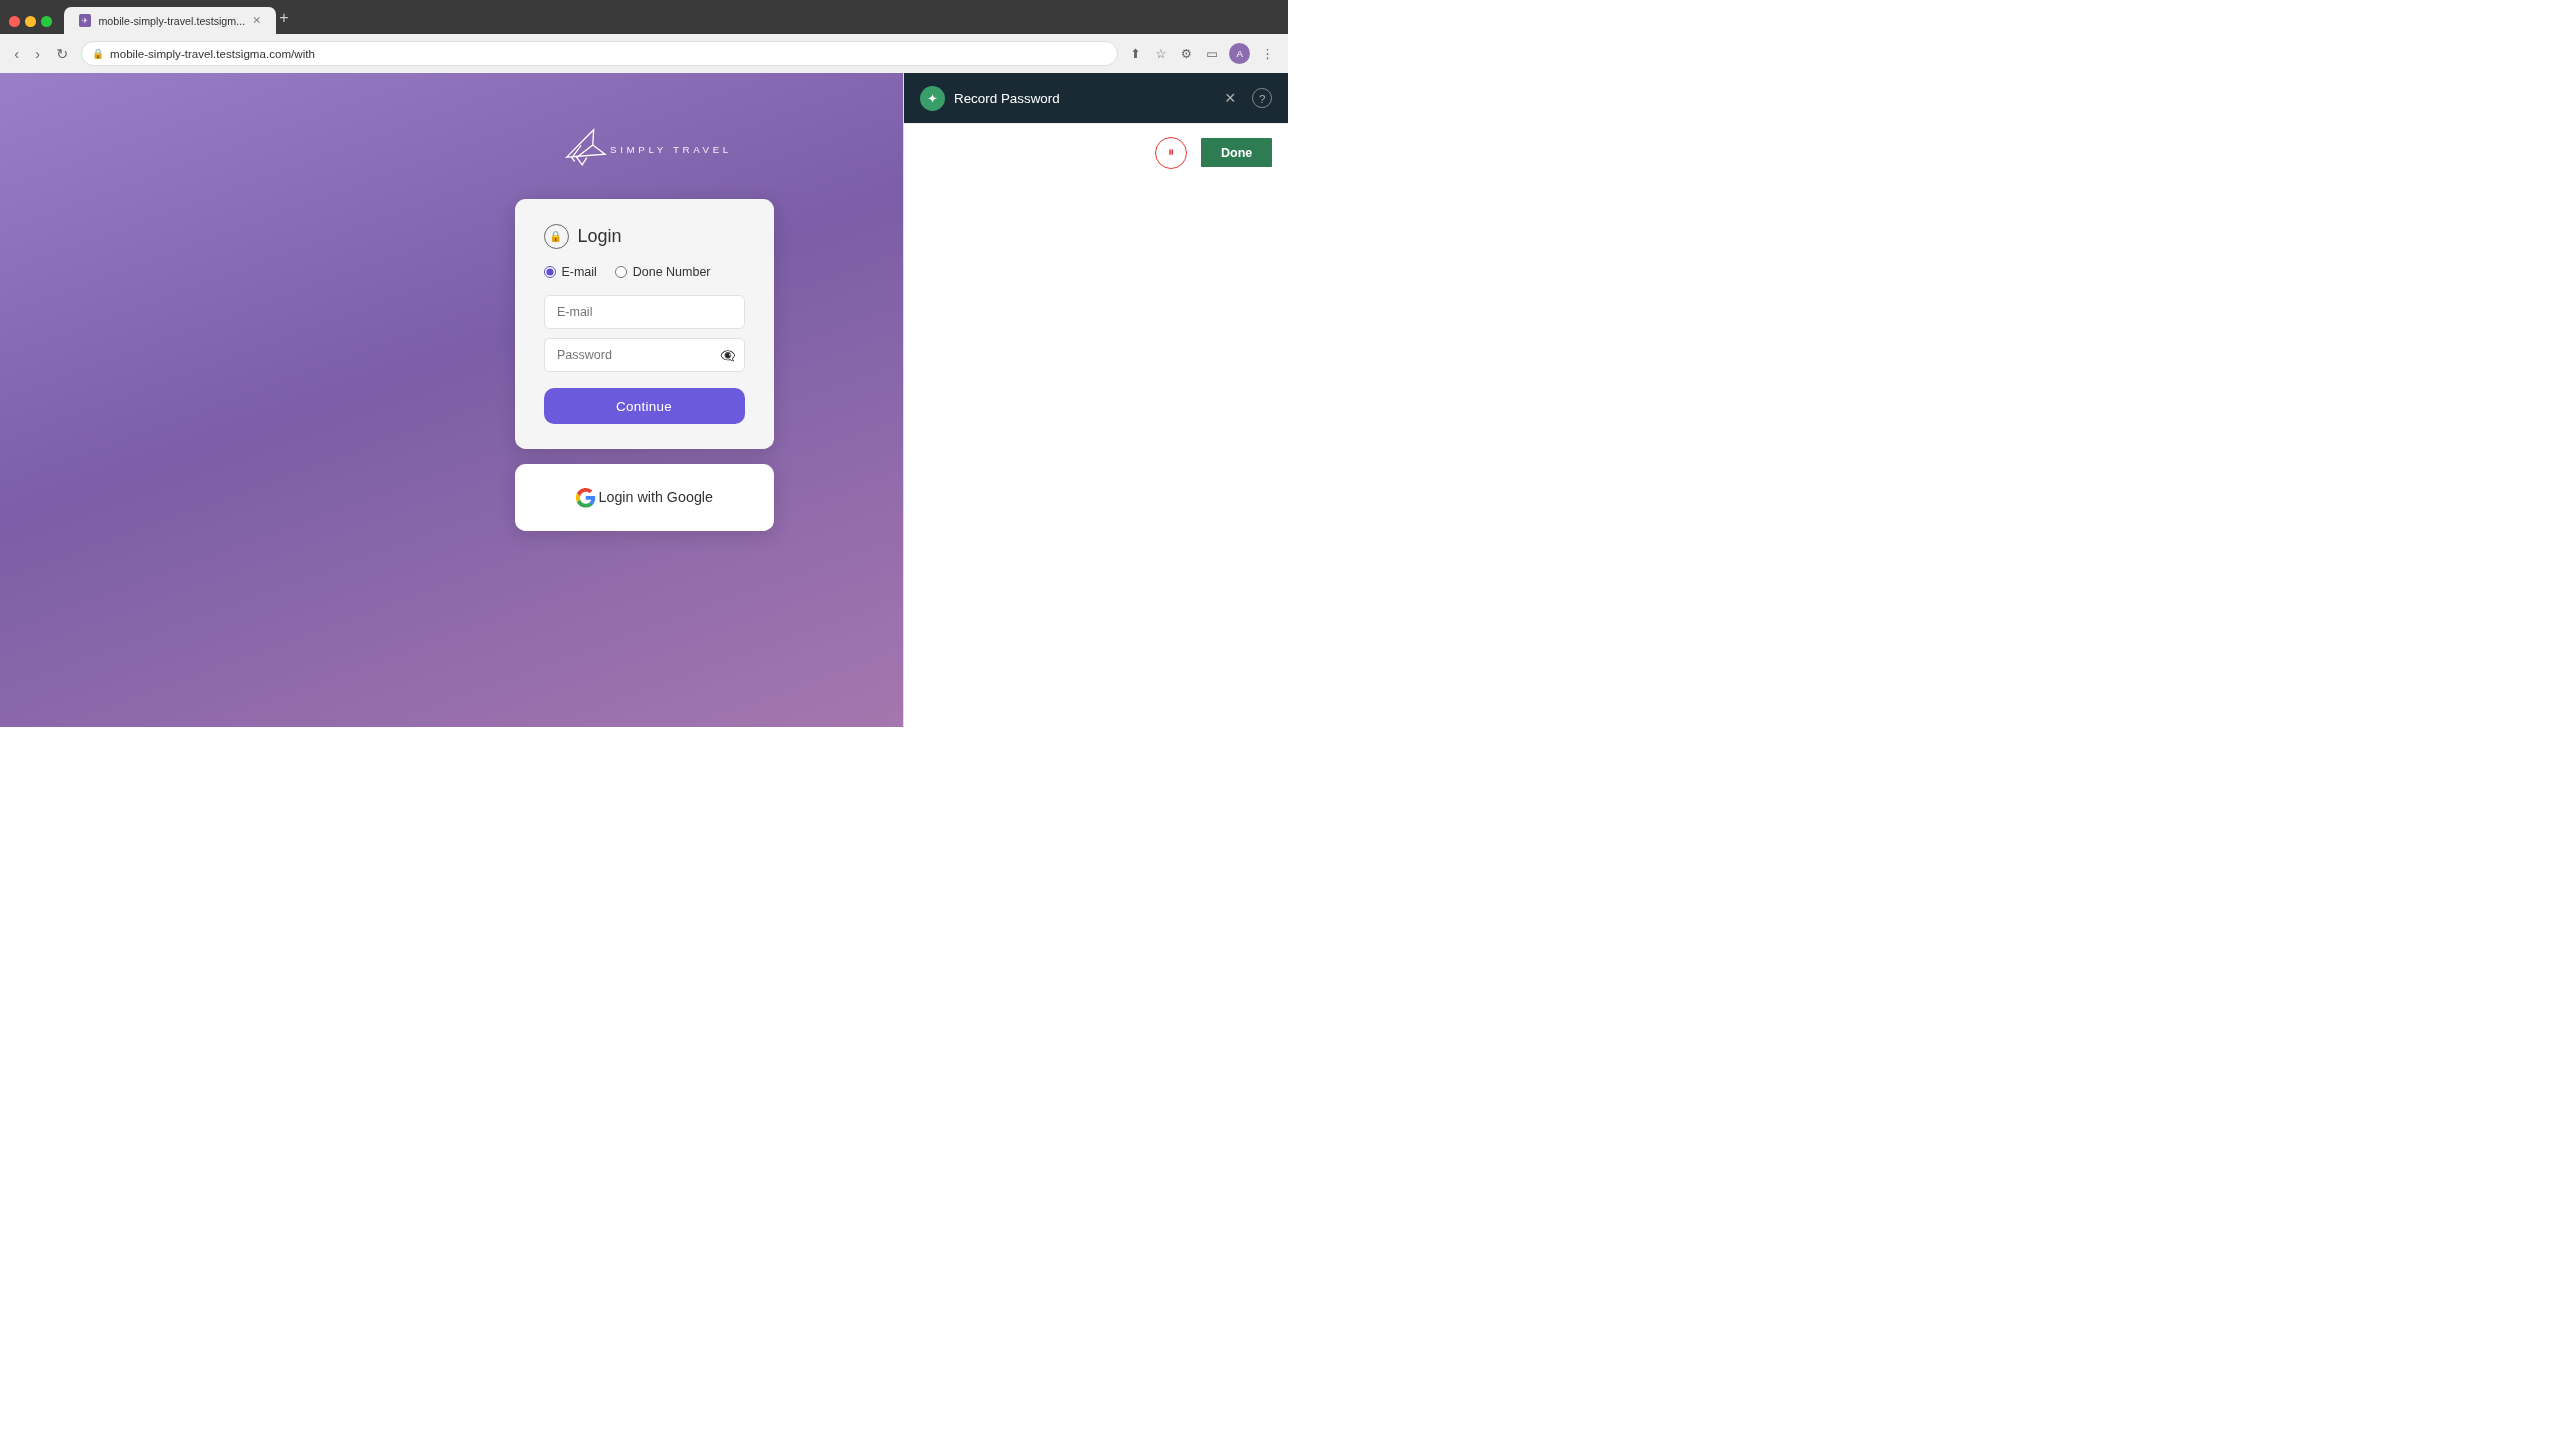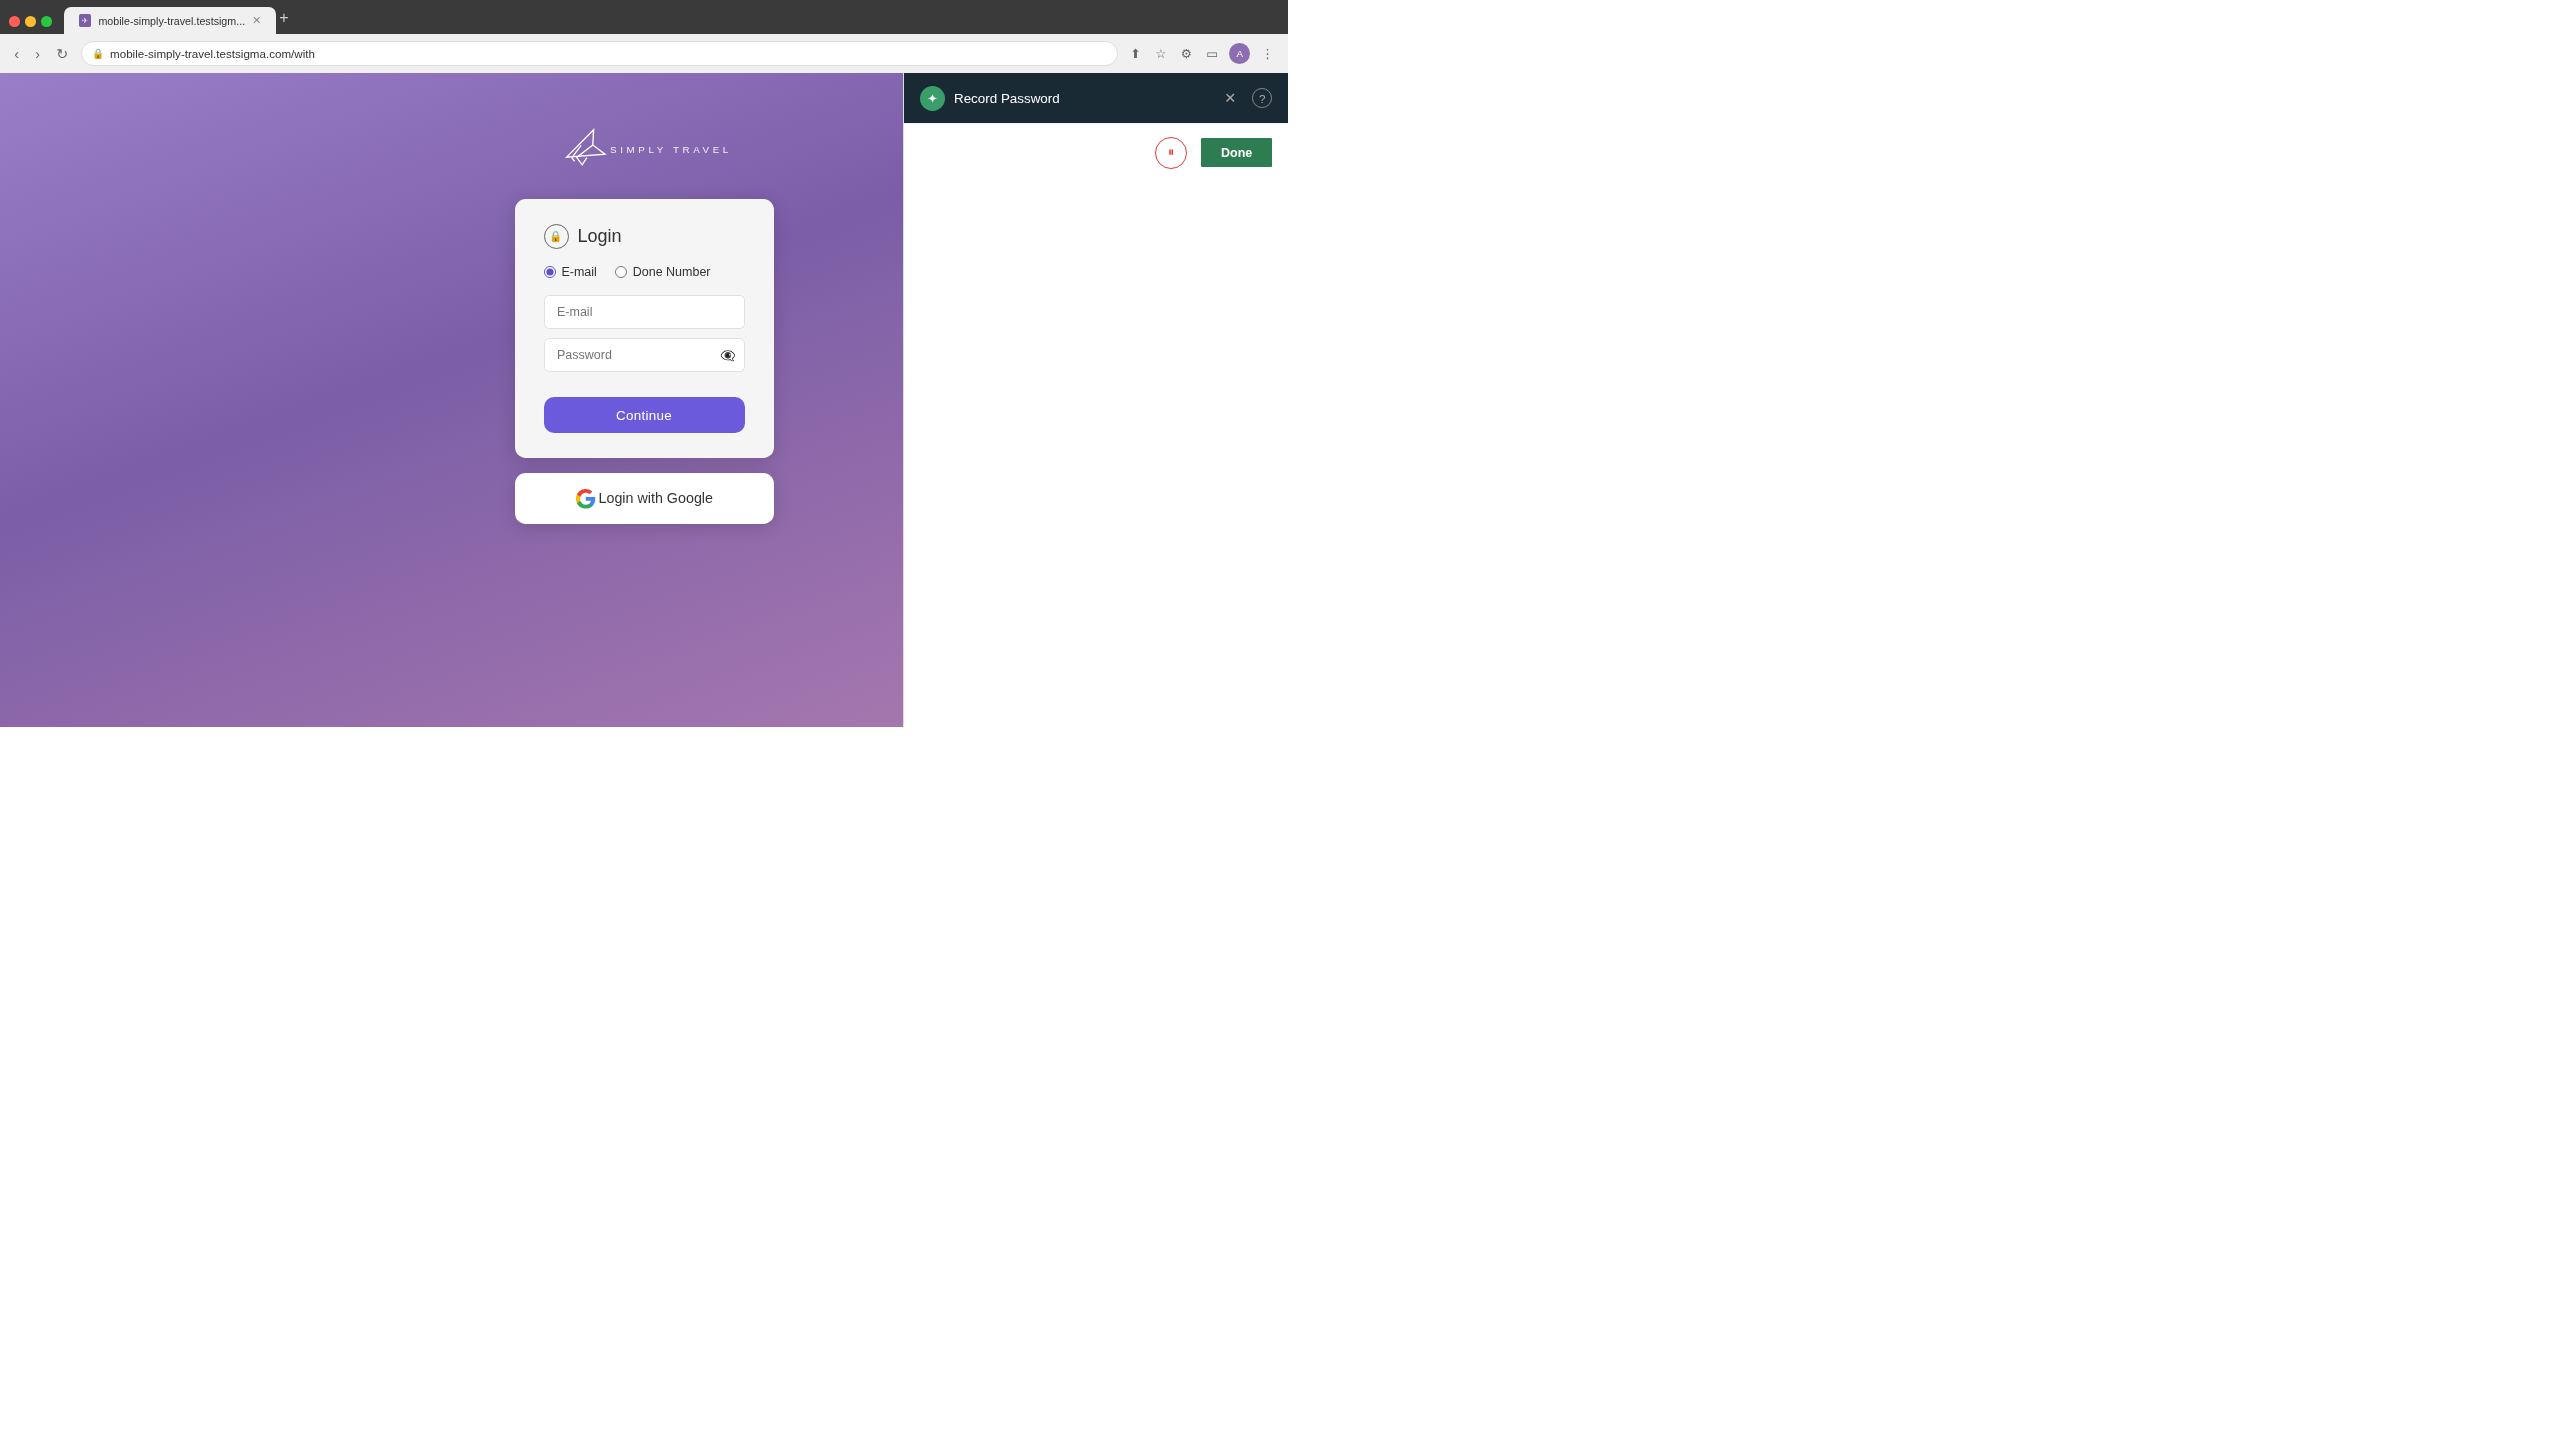--- a/index.html
+++ b/index.html
@@ -244,21 +244,21 @@
       border-radius: 5.4px;
       padding: 9px 12.5px;
       font-size: 12.5px;
       color: #999;
       margin-bottom: 9px;
       outline: none;
     }
 
     .password-wrapper {
       position: relative;
-      margin-bottom: 25px;
+      margin-bottom: 16px;
     }
 
     .password-wrapper .input-field {
       margin-bottom: 0;
       padding-right: 32px;
     }
 
     .eye-icon {
       position: absolute;
       right: 9px;
@@ -279,21 +279,21 @@
       font-size: 13.4px;
       font-weight: 500;
       cursor: pointer;
       letter-spacing: 0.3px;
     }
 
     
     .google-btn {
       background: white;
       border-radius: 10.7px;
-      padding: 15px 25px;
+      padding: 23px 25px;
       width: 259px;
       display: flex;
       align-items: center;
       justify-content: center;
       gap: 2px;
       cursor: pointer;
       border: none;
       box-shadow: 0 3.6px 18px rgba(0,0,0,0.15);
     }
 

